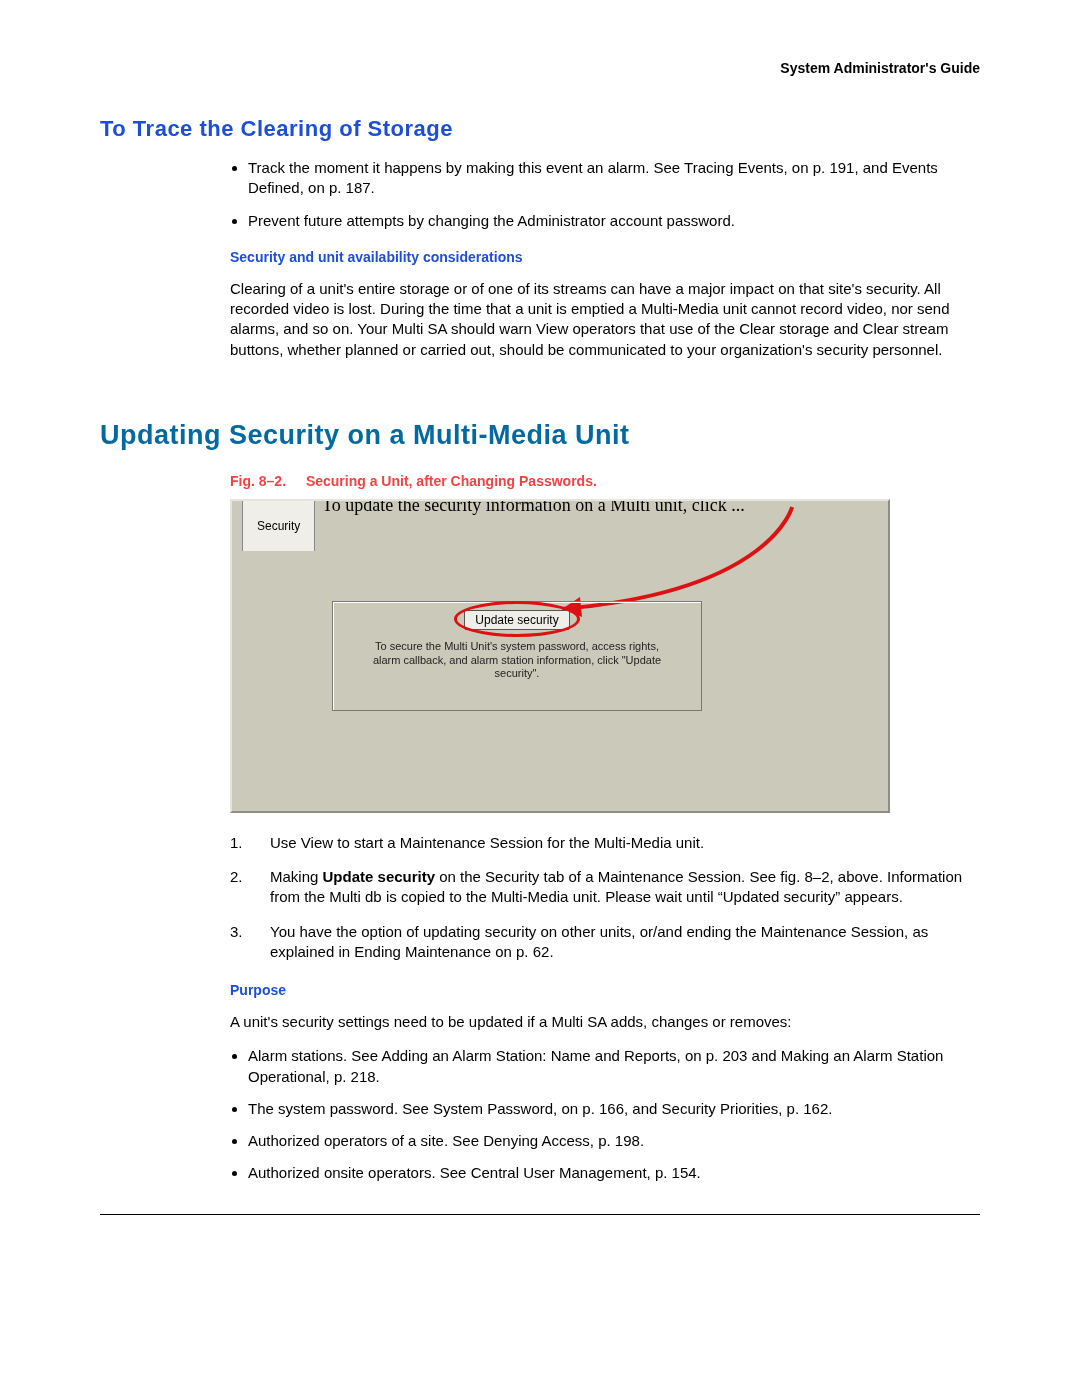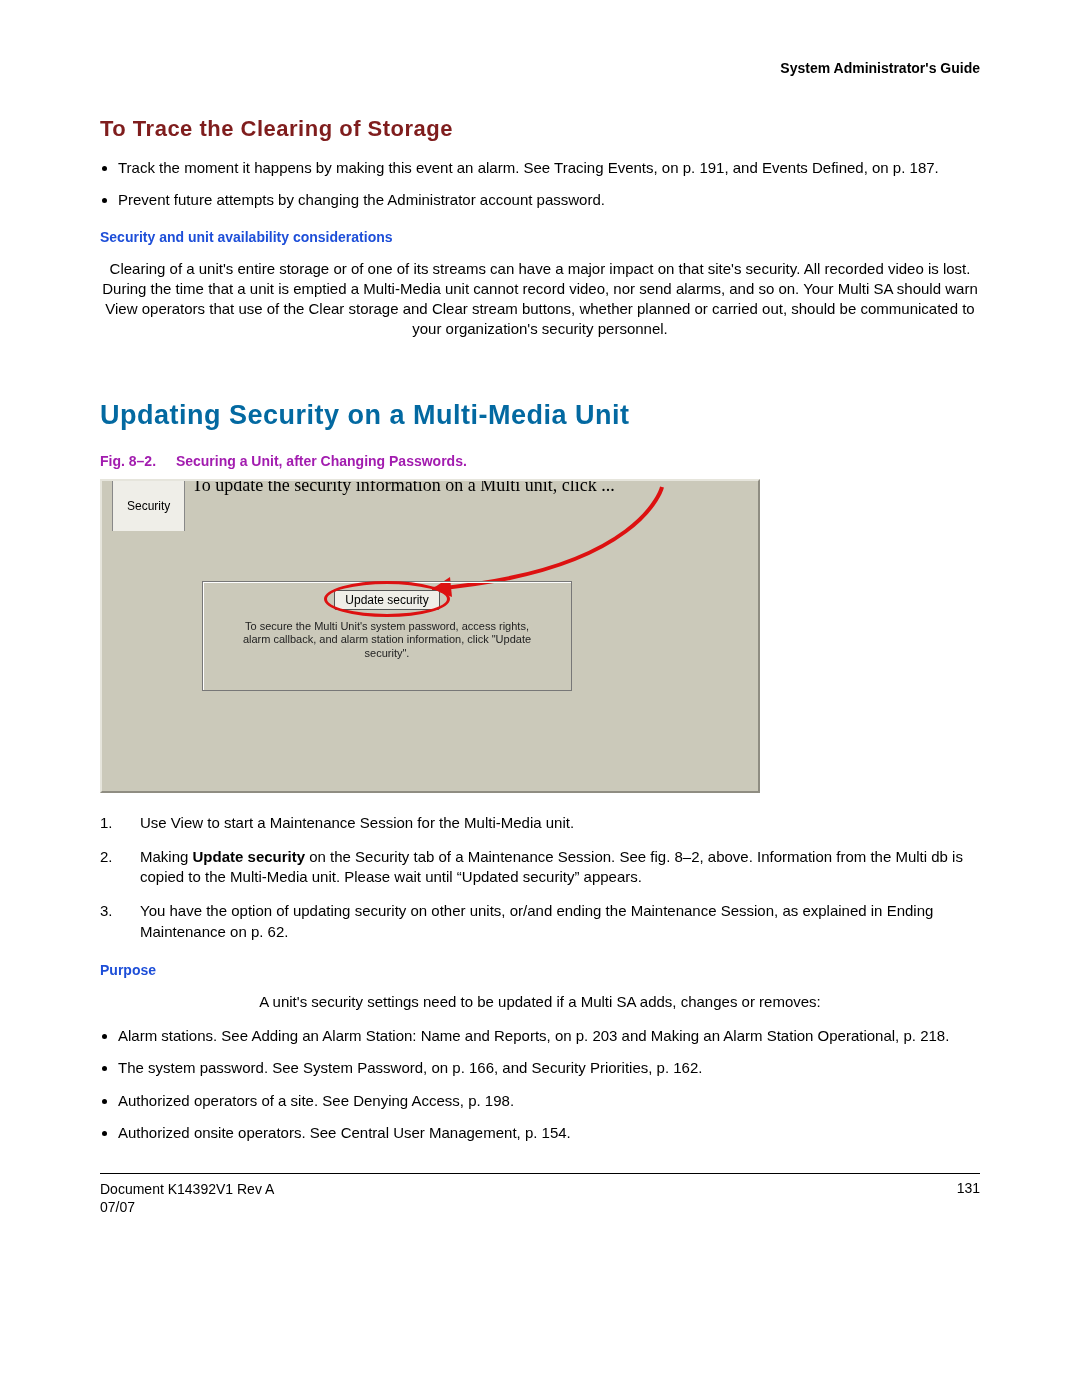--- a/index.html
+++ b/index.html
@@ -18,56 +18,56 @@
     padding: 60px 100px 40px 100px;
     position: relative;
   }
   .running-head {
     text-align: right;
     font-weight: bold;
     font-size: 14px;
     margin-bottom: 40px;
   }
   h2.blue-h2 {
-    color: #7f1d1d;
+    color: #1d4ed8;
     font-weight: bold;
     font-size: 22px;
     letter-spacing: 0.5px;
     margin: 0 0 16px 0;
   }
   h1.blue-h1 {
     color: #0369a1;
     font-weight: bold;
     font-size: 27px;
     letter-spacing: 0.5px;
     margin: 60px 0 22px 0;
   }
   .indent-block {
+    margin-left: 130px;
   }
   ul.bullets {
     margin: 0 0 18px 0;
     padding-left: 18px;
   }
   ul.bullets li {
     margin-bottom: 12px;
     line-height: 1.35;
   }
   .runin {
     color: #1d4ed8;
     font-weight: bold;
     font-size: 14px;
     margin: 10px 0 14px 0;
   }
   .para {
     line-height: 1.35;
     margin: 0 0 14px 0;
-    text-align: center;
   }
   .fig-caption {
-    color: #a21caf;
+    color: #ef4444;
     font-weight: bold;
     font-size: 14px;
     margin: 4px 0 10px 0;
   }
   .fig-caption .capnum { display:inline-block; min-width:72px; }
   .figure-wrap {
     width: 660px;
     position: relative;
     margin-bottom: 20px;
   }
@@ -226,21 +226,14 @@
     <p class="para">A unit's security settings need to be updated if a Multi SA adds, changes or removes:</p>
     <ul class="bullets">
       <li>Alarm stations. See Adding an Alarm Station: Name and Reports, on p. 203 and Making an Alarm Station Operational, p. 218.</li>
       <li>The system password. See System Password, on p. 166, and Security Priorities, p. 162.</li>
       <li>Authorized operators of a site. See Denying Access, p. 198.</li>
       <li>Authorized onsite operators. See Central User Management, p. 154.</li>
     </ul>
   </div>
 
   <hr class="footer-rule">
-  <div class="footer">
-    <div class="left">
-      <div>Document K14392V1 Rev A</div>
-      <div>07/07</div>
-    </div>
-    <div>131</div>
-  </div>
 
 </div>
 
 </body></html>

